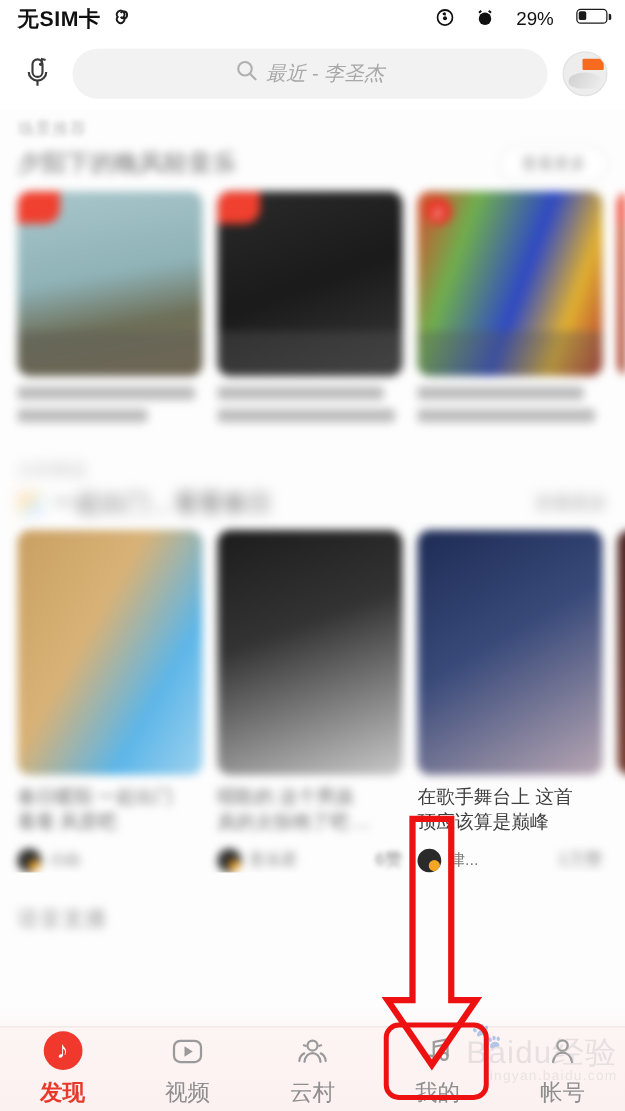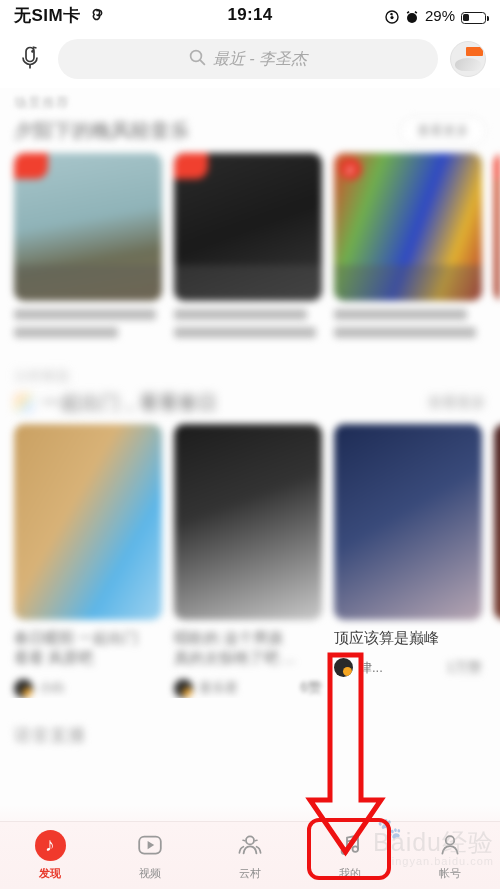--- a/index.html
+++ b/index.html
@@ -22,21 +22,21 @@
     display: flex; align-items: center;
     padding: 0 14px;
     background: #ffffff;
     position: relative; z-index: 40;
   }
   .sb-left { display: flex; align-items: center; gap: 7px; flex: 0 0 auto; }
   .sb-carrier { font-size: 17px; font-weight: 600; color: #111; letter-spacing: .5px; }
   .sb-link { font-size: 15px; color: #1a1a1a; }
   .sb-center { position: absolute; left: 0; right: 0; text-align: center; pointer-events: none; }
   .sb-time { font-size: 17px; font-weight: 700; color: #111; letter-spacing: .3px; }
-  .sb-right { margin-left: auto; display: flex; align-items: flex-end; gap: 6px; z-index: 2; }
+  .sb-right { margin-left: auto; display: flex; align-items: flex-start; gap: 18px; z-index: 2; }
   .sb-ico { font-size: 13px; color: #111; display: inline-flex; align-items: center; }
   .sb-pct { font-size: 15px; font-weight: 500; color: #111; }
   .battery {
     width: 25px; height: 12px; border: 1.6px solid #1a1a1a; border-radius: 3.5px;
     position: relative; display: inline-block; padding: 1.3px;
   }
   .battery::after {
     content: ""; position: absolute; right: -3.6px; top: 3.3px;
     width: 2px; height: 5px; background: #1a1a1a; border-radius: 0 1.5px 1.5px 0;
   }
@@ -140,21 +140,21 @@
 
   
   .tabbar {
     position: absolute; left: 0; right: 0; bottom: 0; height: 68px;
     background: linear-gradient(180deg,#fdf4f4 0%,#fcf1f1 100%);
     border-top: 1px solid #f0e6e6;
     display: flex; align-items: center; z-index: 50;
   }
   .tab { flex: 1; display: flex; flex-direction: column; align-items: center; gap: 6px; position: relative; }
   .tab-ico { height: 30px; display: flex; align-items: center; justify-content: center; }
-  .tab-lbl { font-size: 11px; color: #8e8e8e; }
+  .tab-lbl { font-size: 18px; color: #8e8e8e; }
   .tab.active .tab-lbl { color: #e8392b; font-weight: 600; }
   .ne-logo {
     width: 31px; height: 31px; border-radius: 50%; background: #f0392c;
     display: flex; align-items: center; justify-content: center;
     color: #fff; font-size: 19px; font-weight: 700;
   }
 
   
   .anno { position: absolute; inset: 0; z-index: 60; pointer-events: none; }
   .anno-box {
@@ -181,23 +181,20 @@
 
   <div class="statusbar">
     <div class="sb-left">
       <span class="sb-carrier">无SIM卡</span>
       <span class="sb-link">
         <svg width="17" height="13" viewBox="0 0 17 13" fill="none">
           <path d="M6.2 6.5a3 3 0 1 1 4.6 0a3 3 0 1 1-4.6 0z" stroke="#1a1a1a" stroke-width="1.5"></path>
           <path d="M8.5 3.3c1.6-2 5.2-1.4 5.2 1.6s-3.6 3.6-5.2 1.6" stroke="#1a1a1a" stroke-width="1.5" fill="none"></path>
         </svg>
       </span>
-    </div>
-    <div class="sb-center">
-      <span class="sb-time">19:14</span>
     </div>
     <div class="sb-right">
       <span class="sb-ico">
         <svg width="14" height="14" viewBox="0 0 14 14">
             <circle cx="7" cy="7" r="6" stroke="#111" stroke-width="1.4" fill="none"></circle>
             <path d="M7 3.2v2.2M5.3 4.6l1.7-1.4" stroke="#111" stroke-width="1.3" fill="none"></path>
             <circle cx="7" cy="7.6" r="1.6" fill="#111"></circle>
           </svg>
       </span>
       <span class="sb-ico">
@@ -321,20 +318,21 @@
             <span class="mini-av blur-m"></span>
             <span class="vuser blur-m">音乐君</span>
             <span class="vlike blur-s">6赞</span>
           </div>
         </div>
       </div>
 
       <div class="vcard">
         <div class="vthumb v3 blur-m"></div>
         <div class="vmeta">
+          <div class="vtext"><span class="sharp">在歌手舞台上 这首</span></div>
           <div class="vtext"><span class="sharp">顶应该算是巅峰</span></div>
           <div class="vbot">
             <span class="mini-av"></span>
             <span class="vuser">律...</span>
             <span class="vlike blur-m">1万赞</span>
           </div>
         </div>
       </div>
 
       <div class="vcard">

